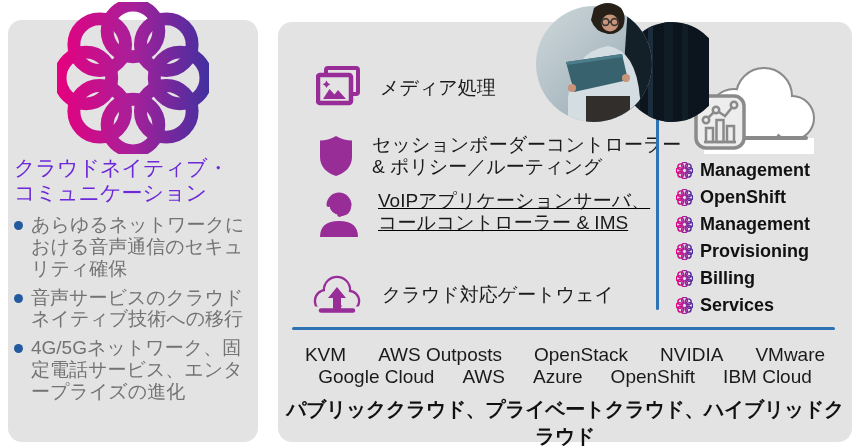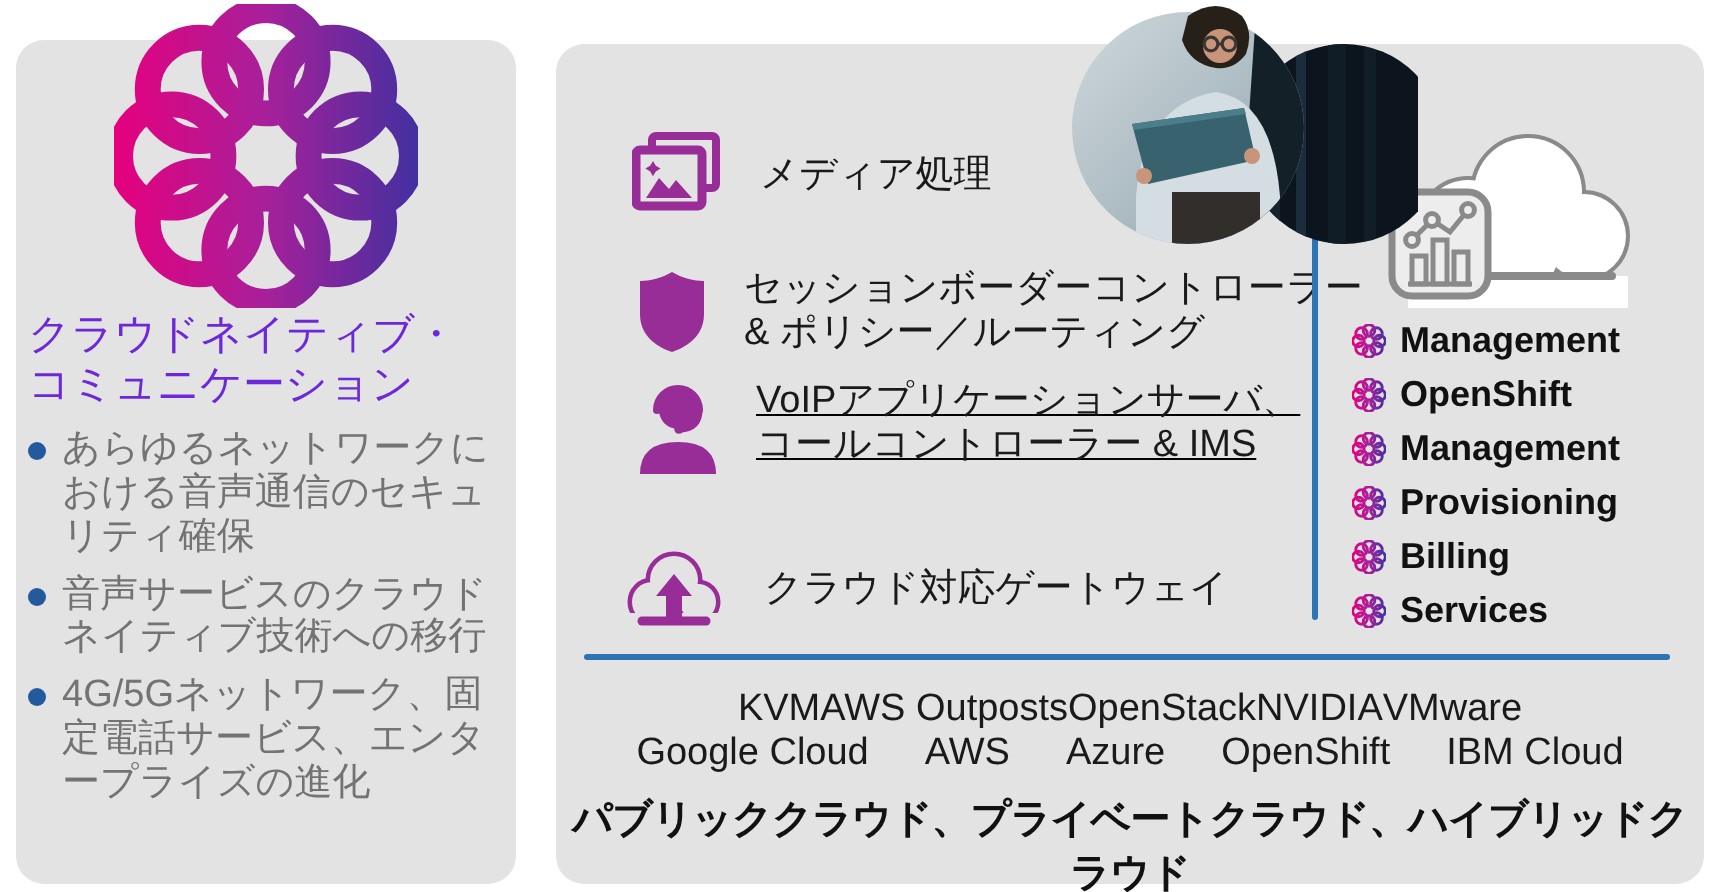--- a/index.html
+++ b/index.html
@@ -32,21 +32,21 @@
   .vdiv{left:656px;top:117px;width:3px;height:193px;background:#2e74b5;border-radius:2px;}
   .cloud-chart{left:690px;top:58px;width:132px;height:96px;z-index:2;}
   .services{left:676px;top:157px;}
   .service-row{display:flex;align-items:center;height:27px;}
   .service-row svg{width:17px;height:17px;margin-right:7px;flex:none;}
   .service-label{font-size:18px;font-weight:bold;color:#111;}
 
   
   .hdiv{left:292px;top:327px;width:543px;height:3px;background:#2e74b5;border-radius:2px;}
   .prow{left:278px;width:574px;display:flex;justify-content:center;font-size:19px;color:#1a1a1a;}
-  #prow1{top:344px;}
+  #prow1{top:344px;gap:32px;}
   #prow2{top:366px;gap:28px;}
   .caption{left:278px;top:396px;width:574px;text-align:center;font-size:20px;font-weight:bold;color:#111;letter-spacing:-0.5px;}
 
   .photo{left:524px;top:0;width:185px;height:125px;z-index:3;}
   .hidden-defs{position:absolute;width:0;height:0;overflow:hidden;}
 </style>
 </head>
 <body>
 
 <svg class="hidden-defs" aria-hidden="true">

